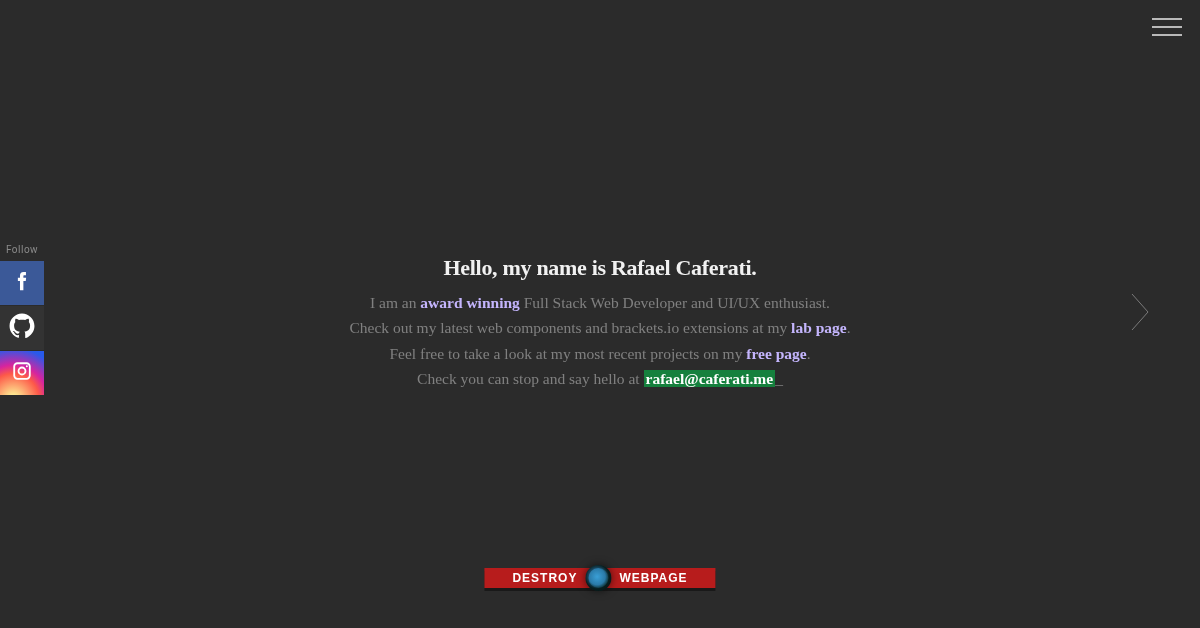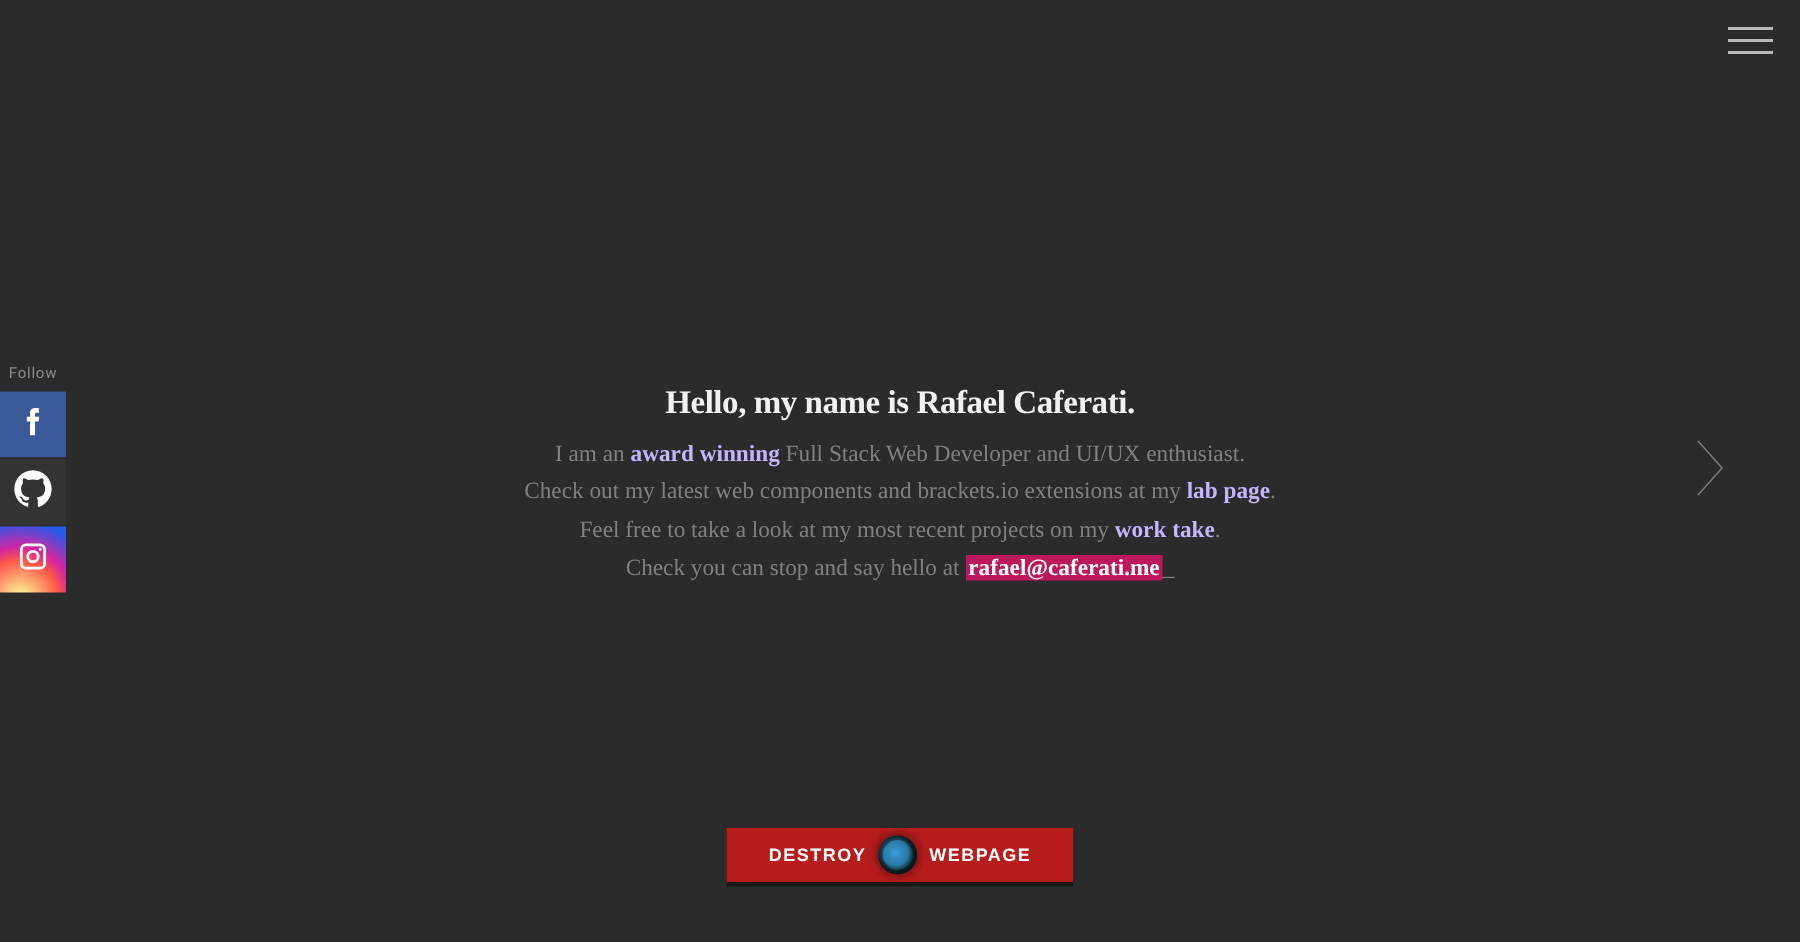--- a/index.html
+++ b/index.html
@@ -89,21 +89,21 @@
     margin: 2px 0;
     font-size: 15.5px;
     color: #808080;
     line-height: 1.5;
   }
   .hero p b, .hero p strong {
     color: #c4b5fd;
     font-weight: 700;
   }
   .email-highlight {
-    background: #be185d;
+    background: #15803d;
     color: #ffffff;
     padding: 0 2px;
     font-weight: 700;
   }
   .cursor-blink {
     color: #808080;
   }
 
   
   .nav-right {
@@ -134,21 +134,21 @@
     transform: translateX(-50%);
   }
   .destroy-btn {
     background: #b71c1c;
     color: #fff;
     font-size: 12px;
     font-weight: 700;
     letter-spacing: 1px;
     border: none;
     padding: 0 28px;
-    height: 36px;
+    height: 20px;
     display: flex;
     align-items: center;
     justify-content: flex-start;
     gap: 14px;
     box-shadow: 0 3px 0 rgba(0,0,0,0.4);
     cursor: pointer;
     position: relative;
   }
   .destroy-btn .tank {
     width: 26px;
@@ -202,21 +202,21 @@
 
   <p>
     <span>I am an </span><b>award winning</b><span> Full Stack Web Developer and UI/UX enthusiast.</span>
   </p>
 
   <p>
     <span>Check out my latest web components and brackets.io extensions at my </span><b>lab page</b><span>.</span>
   </p>
 
   <p>
-    <span>Feel free to take a look at my most recent projects on my </span><b>work take</b><span>.</span>
+    <span>Feel free to take a look at my most recent projects on my </span><b>free page</b><span>.</span>
   </p>
 
   <p>
     <span>Check you can stop and say hello at </span><span class="email-highlight">rafael@caferati.me</span><span class="cursor-blink">_</span>
   </p>
 </div>
 
 <div class="nav-right">
   <span>
     <svg viewBox="0 0 24 44">

